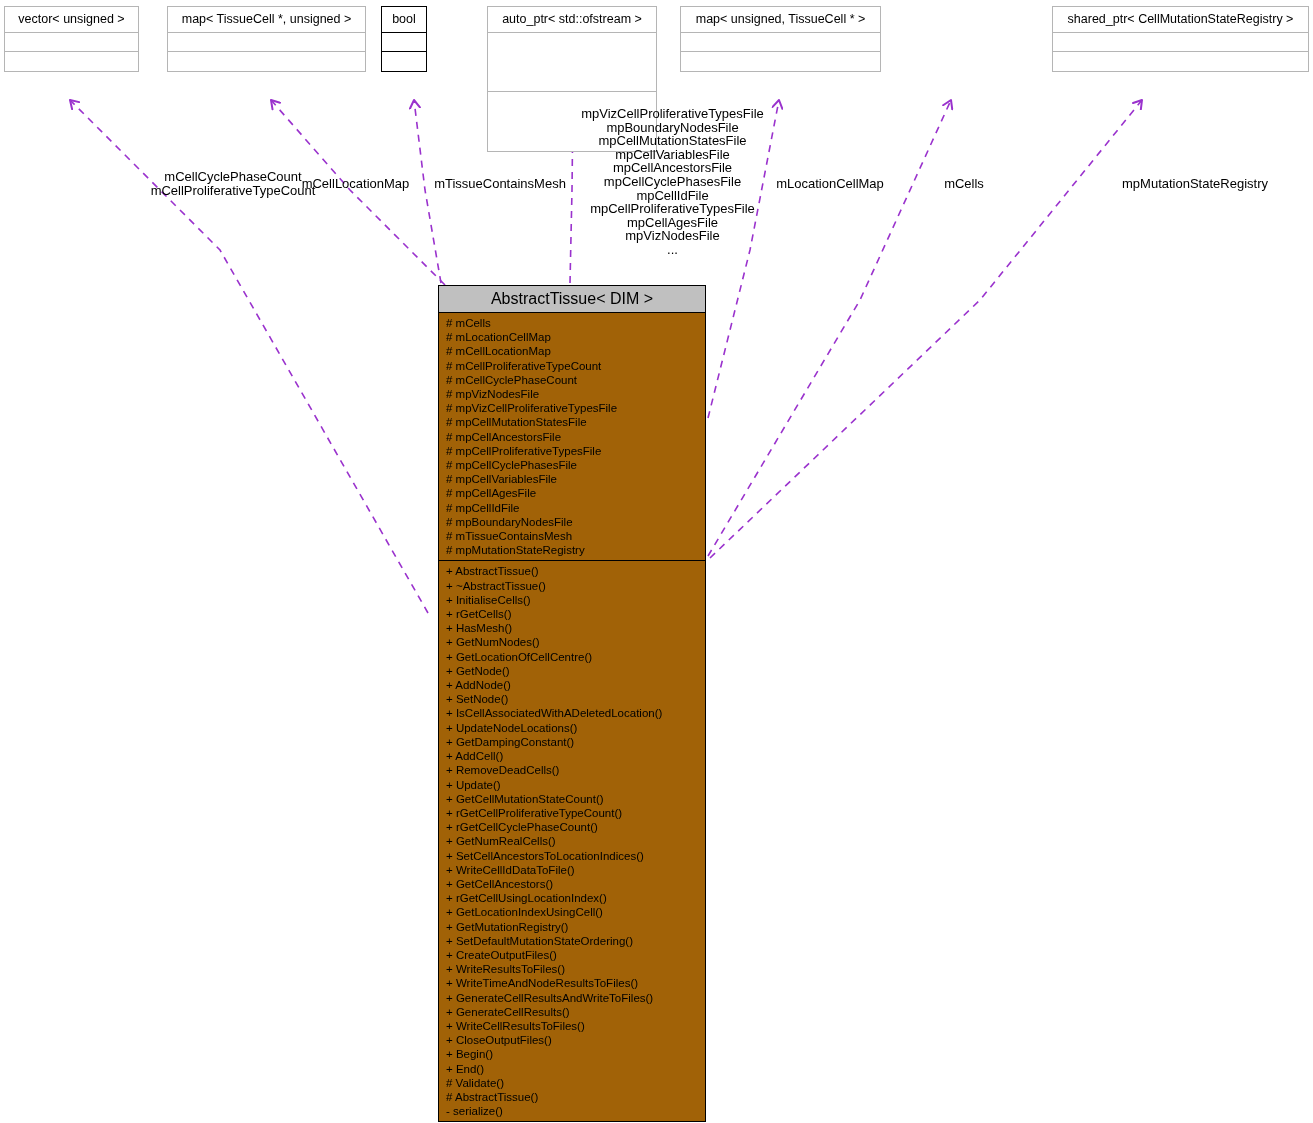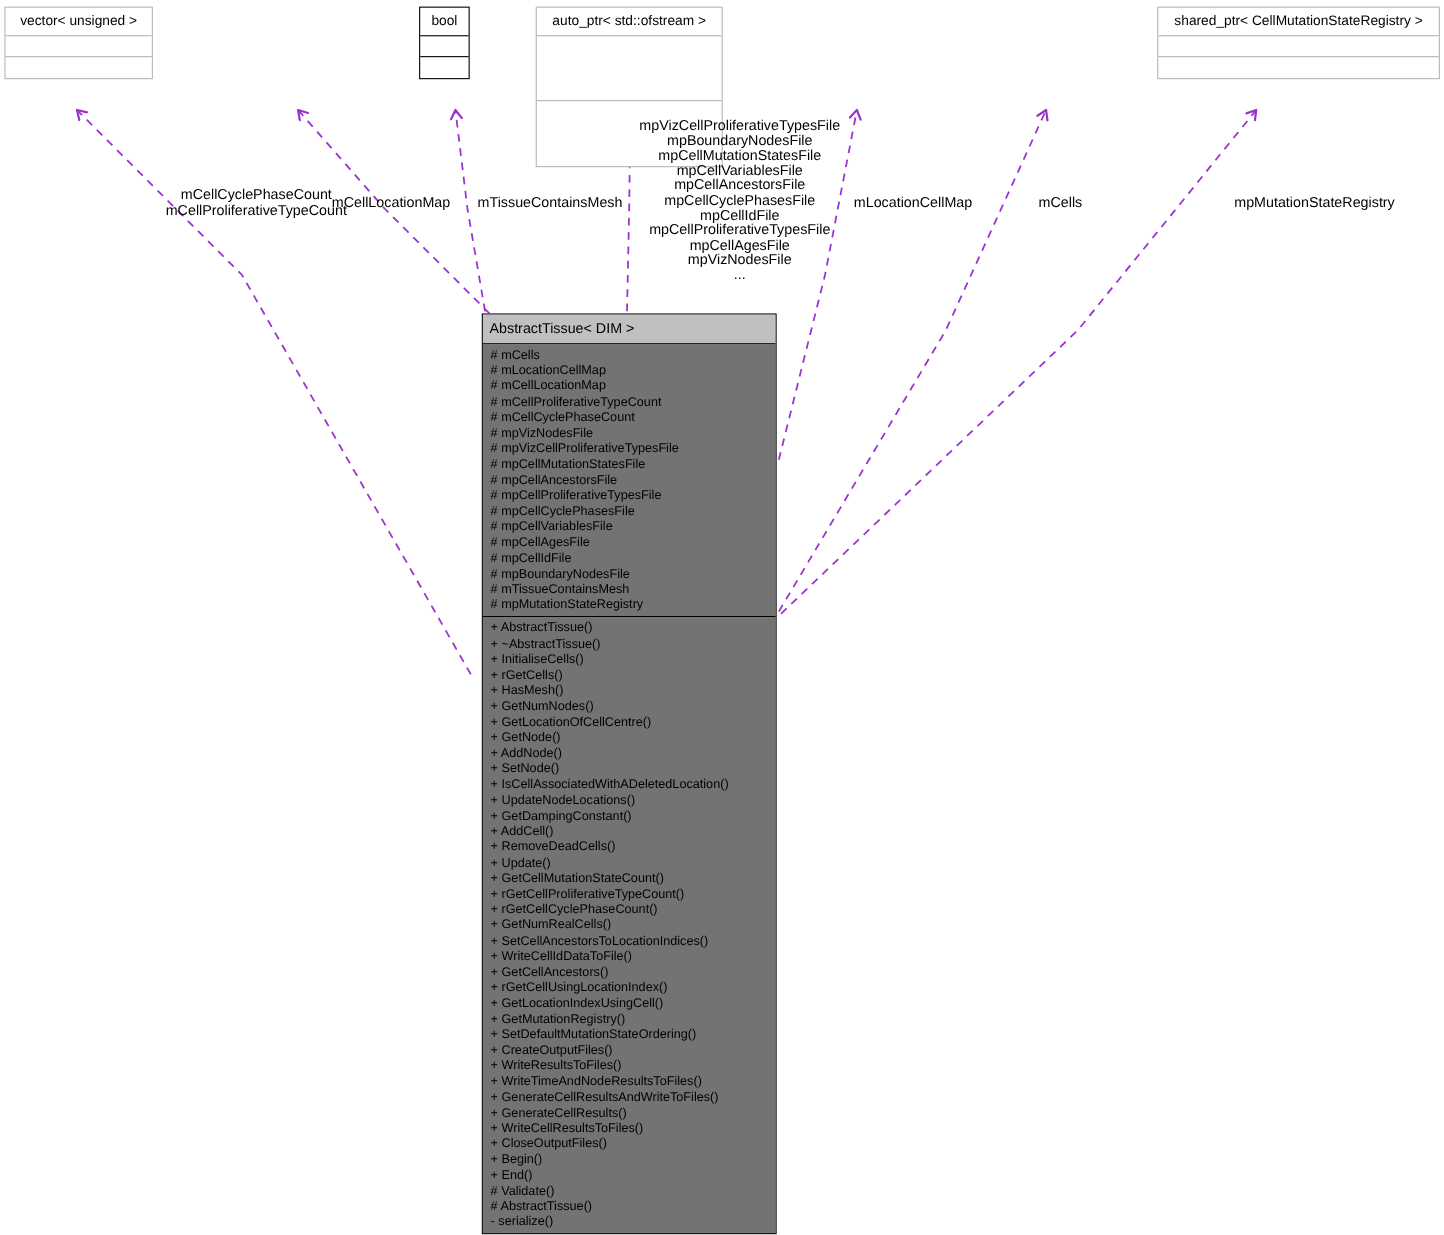--- a/index.html
+++ b/index.html
@@ -71,33 +71,34 @@
   #main-class {
     position: absolute;
     left: 438px;
     top: 285px;
     width: 268px;
     box-sizing: border-box;
     border: 1.5px solid #000000;
     background: #c0c0c0;
   }
   #main-class .main-title {
-    font-size: 13px;
+    text-align: center;
+    font-size: 16px;
     color: #000000;
     line-height: 16px;
     padding: 5px 6px 5px 6px;
     border-bottom: 1.5px solid #000000;
     background: #c0c0c0;
     white-space: nowrap;
   }
   #main-class .member-list {
     list-style: none;
     margin: 0;
     padding: 3px 0 3px 0;
-    background: #737373;
+    background: #a16207;
   }
   #main-class .member-list.attributes {
     border-bottom: 1.5px solid #000000;
   }
   #main-class .member-list li {
     font-size: 11.5px;
     line-height: 14.2px;
     color: #000000;
     padding: 0 4px 0 7px;
     white-space: nowrap;
@@ -148,33 +149,43 @@
       <path d="M 710,558 L 980,300 L 1142,100"></path>
     </g>
   </svg>
 
   <div class="uml-node" style="left:4px; top:6px; width:135px;">
     <div class="node-title">vector&lt; unsigned &gt;</div>
     <div class="node-compartment"></div>
     <div class="node-compartment last"></div>
   </div>
 
+  <div class="uml-node" style="left:167px; top:6px; width:199px;">
+    <div class="node-title">map&lt; TissueCell *, unsigned &gt;</div>
+    <div class="node-compartment"></div>
+    <div class="node-compartment last"></div>
+  </div>
 
   <div class="uml-node strong" style="left:381px; top:6px; width:46px;">
     <div class="node-title">bool</div>
     <div class="node-compartment"></div>
     <div class="node-compartment last"></div>
   </div>
 
   <div class="uml-node" style="left:487px; top:6px; width:170px;gap:40px;">
     <div class="node-title">auto_ptr&lt; std::ofstream &gt;</div>
     <div class="node-compartment"></div>
     <div class="node-compartment last"></div>
   </div>
 
+  <div class="uml-node" style="left:680px; top:6px; width:201px;">
+    <div class="node-title">map&lt; unsigned, TissueCell * &gt;</div>
+    <div class="node-compartment"></div>
+    <div class="node-compartment last"></div>
+  </div>
 
 
   <div class="uml-node" style="left:1052px; top:6px; width:257px;">
     <div class="node-title">shared_ptr&lt; CellMutationStateRegistry &gt;</div>
     <div class="node-compartment"></div>
     <div class="node-compartment last"></div>
   </div>
 
   <div class="edge-label multi" style="left:98px; top:170px; width:270px;">
     <span class="lbl-line">mCellCyclePhaseCount</span>

